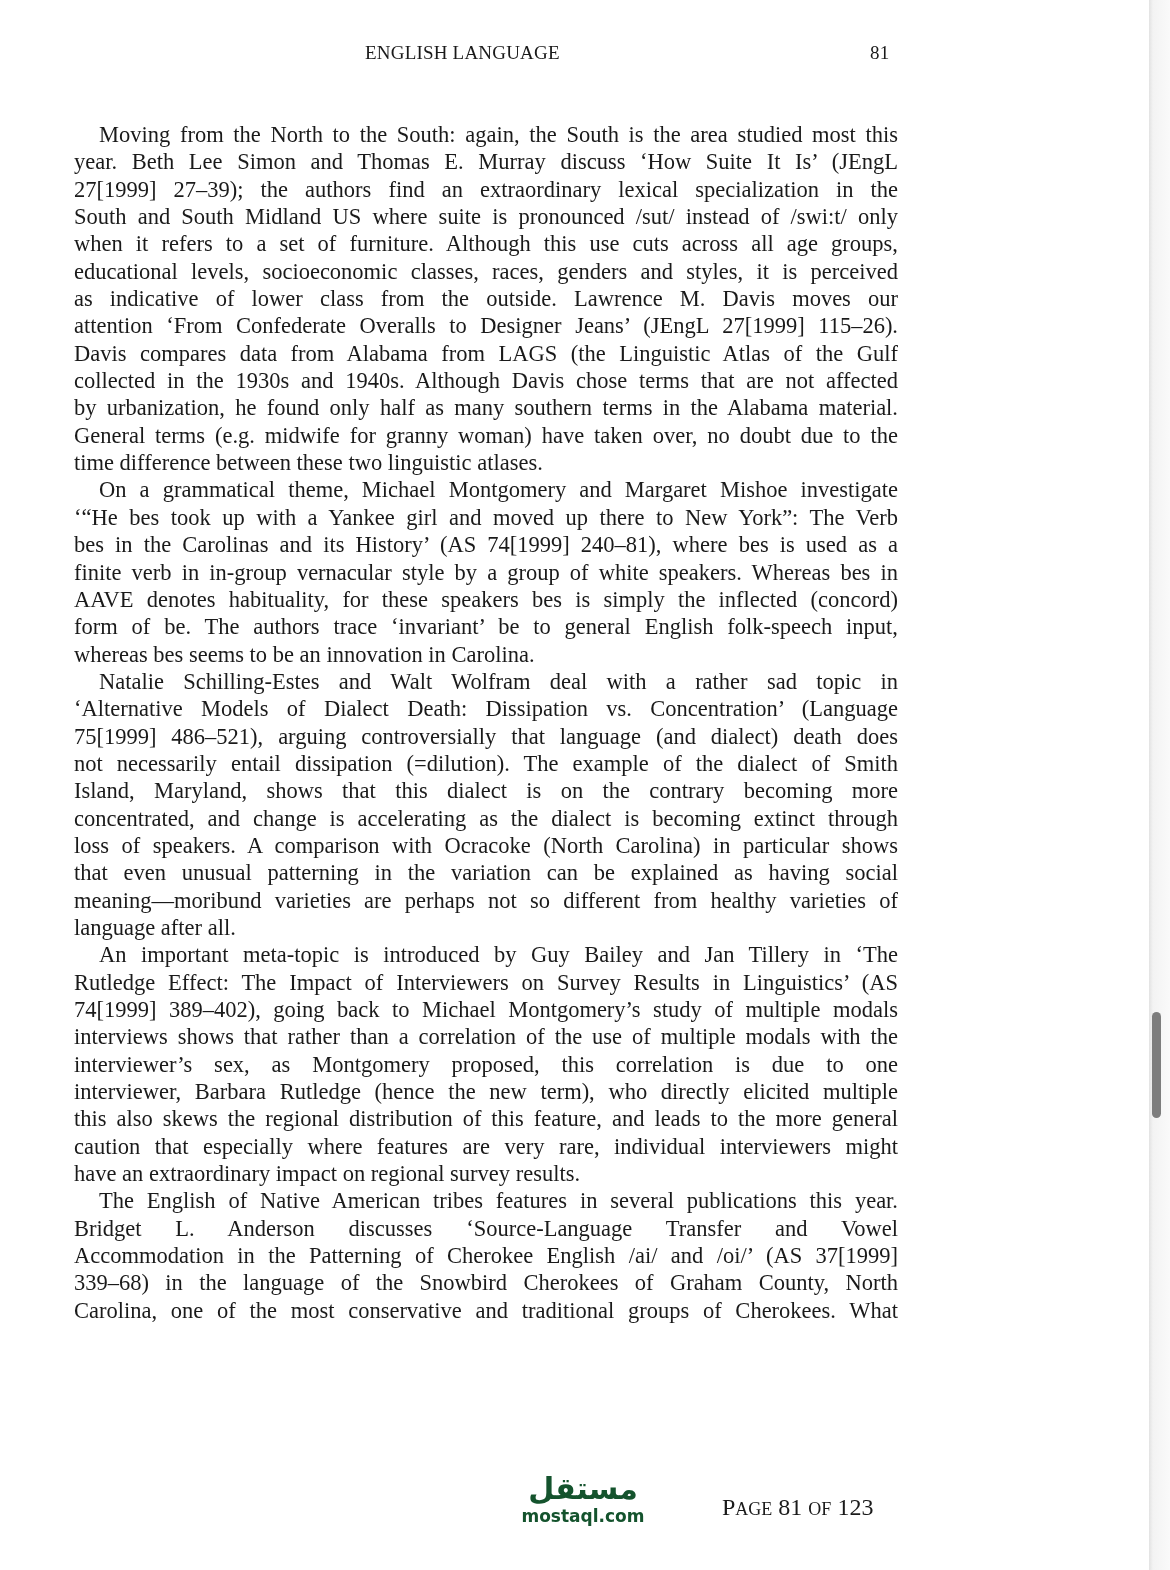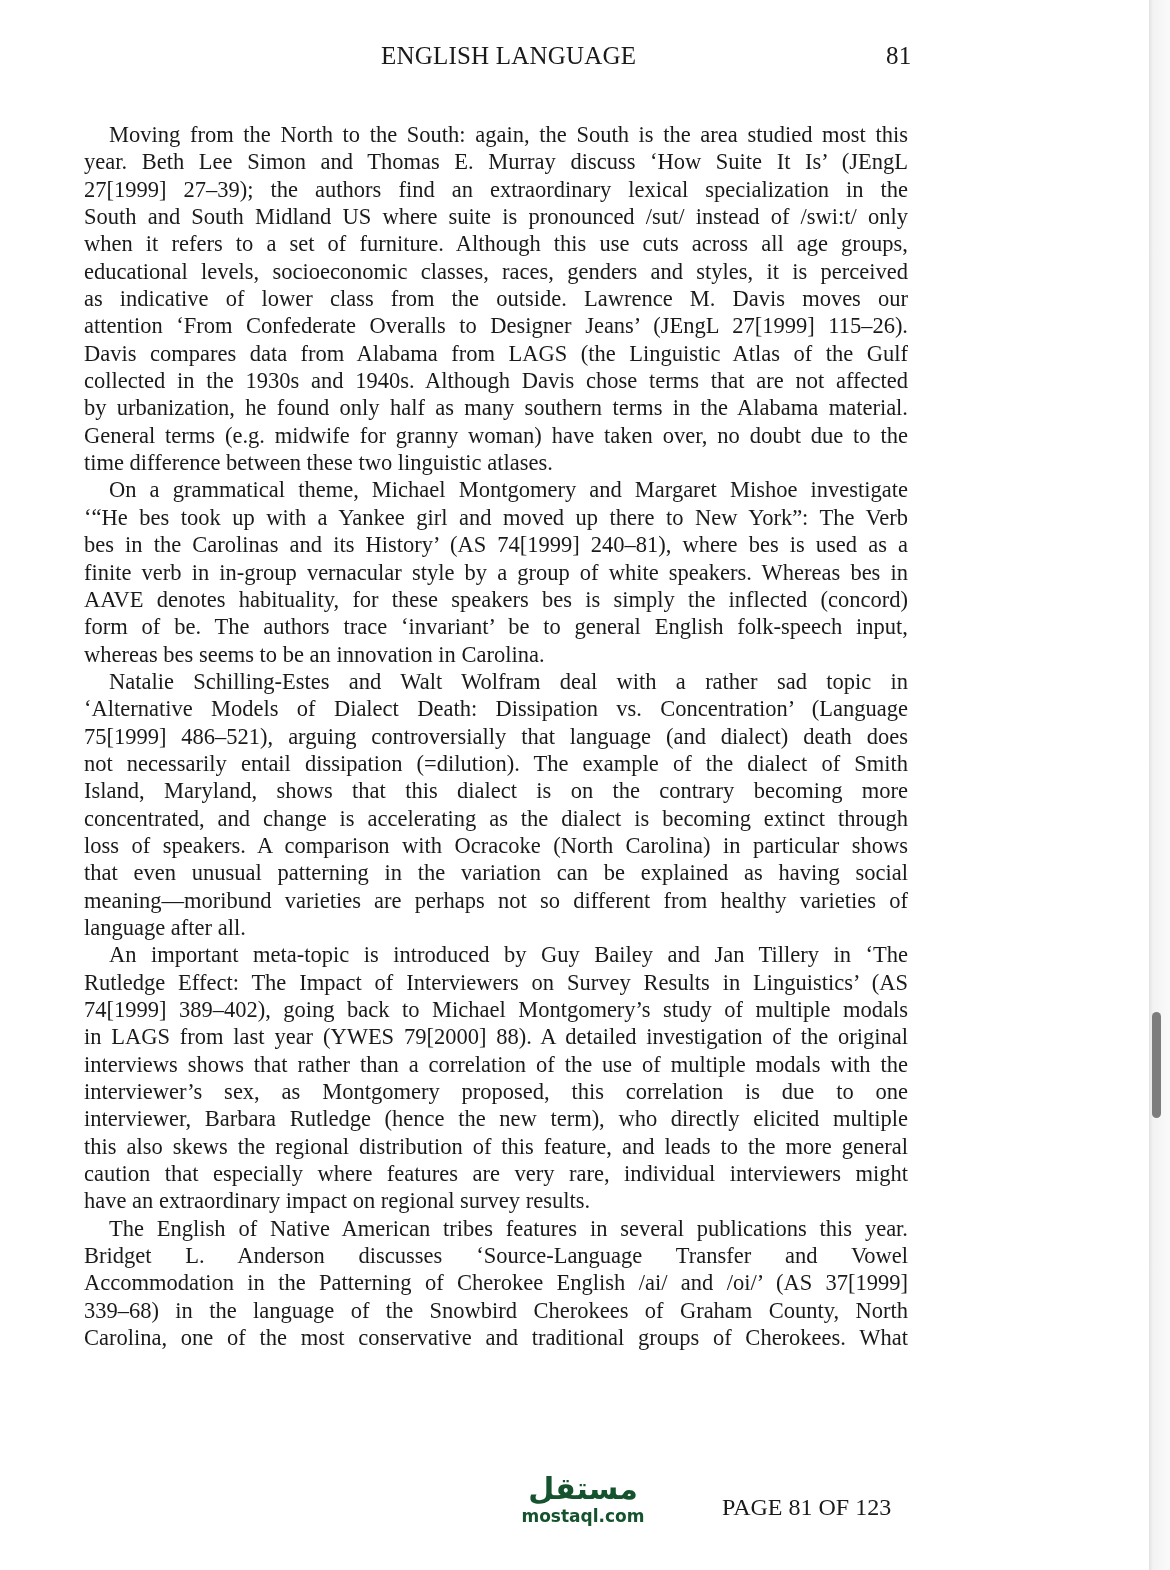--- a/index.html
+++ b/index.html
@@ -2,38 +2,38 @@
 <html><head>
 <meta charset="utf-8">
 <style>
   html, body { margin: 0; padding: 0; }
   body {
     width: 1170px; height: 1570px; background: #ffffff; position: relative; overflow: hidden;
     font-family: "Liberation Serif", "DejaVu Serif", serif; color: #1a1a1a;
   }
   .page { position: absolute; left: 0; top: 0; width: 1149px; height: 1570px; background: #fff; }
   .running-head {
-    position: absolute; top: 42px; left: 16px; width: 1050px; height: 30px;
-    font-size: 25px; letter-spacing: 0.2px;
+    position: absolute; top: 42px; left: 0; width: 1050px; height: 30px;
+    font-size: 19px; letter-spacing: 0.2px;
   }
   .running-title { position: absolute; left: 365px; top: 0; }
   .running-page { position: absolute; left: 870px; top: 0; }
-  .body-text { position: absolute; left: 84px; top: 121px; width: 824px; }
+  .body-text { position: absolute; left: 74px; top: 121px; width: 824px; }
   .para { margin: 0; }
   .line {
     display: block; height: 27.35px; line-height: 27.35px; font-size: 22.5px;
     white-space: nowrap; text-align: justify; text-align-last: justify;
     transform-origin: left center;
   }
   .line.first { text-indent: 25px; }
   .line.last { text-align-last: left; }
   .footer-page {
     position: absolute; left: 722px; top: 1494px; font-size: 24px; color: #1a1a1a;
   }
-  .footer-page .sc { font-size: 24px; }
+  .footer-page .sc { font-size: 18px; }
   .watermark {
     position: absolute; left: 508px; top: 1472px; width: 150px; height: 64px;
     text-align: center; color: #14532d;
   }
   .watermark .ar { font-family: "DejaVu Sans", sans-serif; font-size: 30px; font-weight: bold; line-height: 34px; }
   .watermark .lat { font-family: "DejaVu Sans", sans-serif; font-size: 17px; font-weight: bold; line-height: 20px; }
   .scrollbar-track {
     position: absolute; left: 1149px; top: 0; width: 21px; height: 1570px;
     background: linear-gradient(to right, #e2e2e2 0px, #f3f3f3 4px, #fafafa 21px);
   }
@@ -85,21 +85,20 @@
         <span class="line" style="width: 824px;">concentrated, and change is accelerating as the dialect is becoming extinct through</span>
         <span class="line" style="width: 824px;">loss of speakers. A comparison with Ocracoke (North Carolina) in particular shows</span>
         <span class="line" style="width: 824px;">that even unusual patterning in the variation can be explained as having social</span>
         <span class="line" style="width: 824px;">meaning—moribund varieties are perhaps not so different from healthy varieties of</span>
         <span class="line last" style="width: 824px;">language after all.</span>
       </div>
       <div class="para">
         <span class="line first" style="width: 824px;">An important meta-topic is introduced by Guy Bailey and Jan Tillery in ‘The</span>
         <span class="line" style="width: 824px;">Rutledge Effect: The Impact of Interviewers on Survey Results in Linguistics’ (AS</span>
         <span class="line" style="width: 824px;">74[1999] 389–402), going back to Michael Montgomery’s study of multiple modals</span>
-        <span class="line" style="width: 824px;">in LAGS from last year (YWES 79[2000] 88). A detailed investigation of the original</span>
         <span class="line" style="width: 824px;">interviews shows that rather than a correlation of the use of multiple modals with the</span>
         <span class="line" style="width: 824px;">interviewer’s sex, as Montgomery proposed, this correlation is due to one</span>
         <span class="line" style="width: 824px;">interviewer, Barbara Rutledge (hence the new term), who directly elicited multiple</span>
         <span class="line" style="width: 824px;">this also skews the regional distribution of this feature, and leads to the more general</span>
         <span class="line" style="width: 824px;">caution that especially where features are very rare, individual interviewers might</span>
         <span class="line last" style="width: 824px;">have an extraordinary impact on regional survey results.</span>
       </div>
       <div class="para">
         <span class="line first" style="width: 824px;">The English of Native American tribes features in several publications this year.</span>
         <span class="line" style="width: 824px;">Bridget L. Anderson discusses ‘Source-Language Transfer and Vowel</span>

